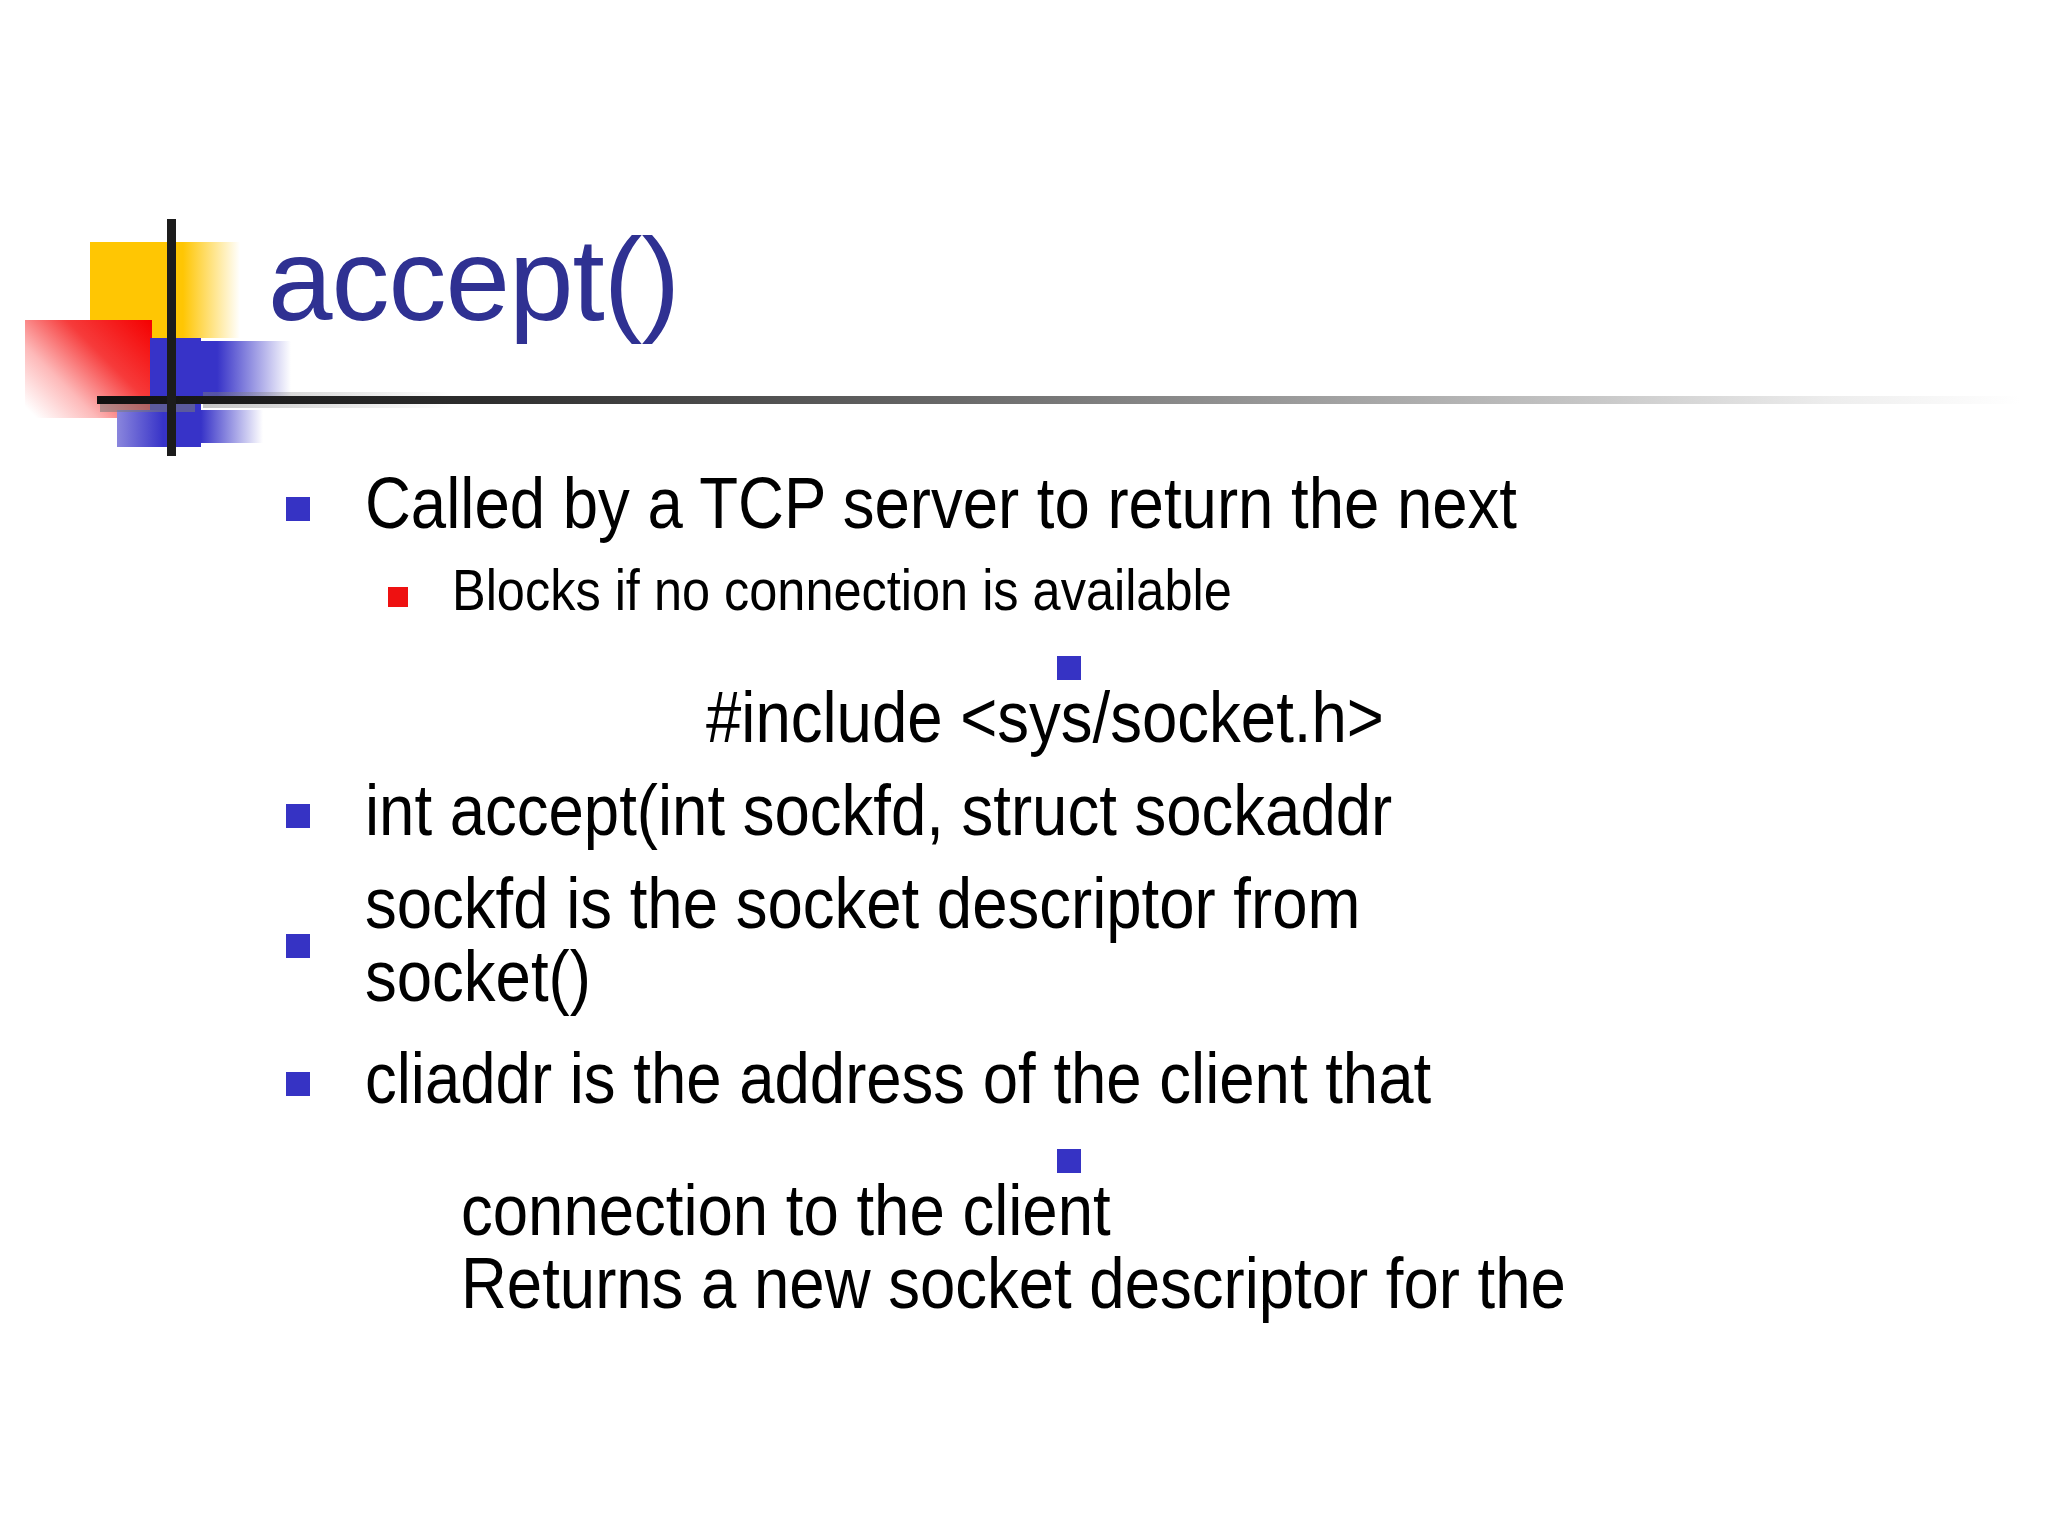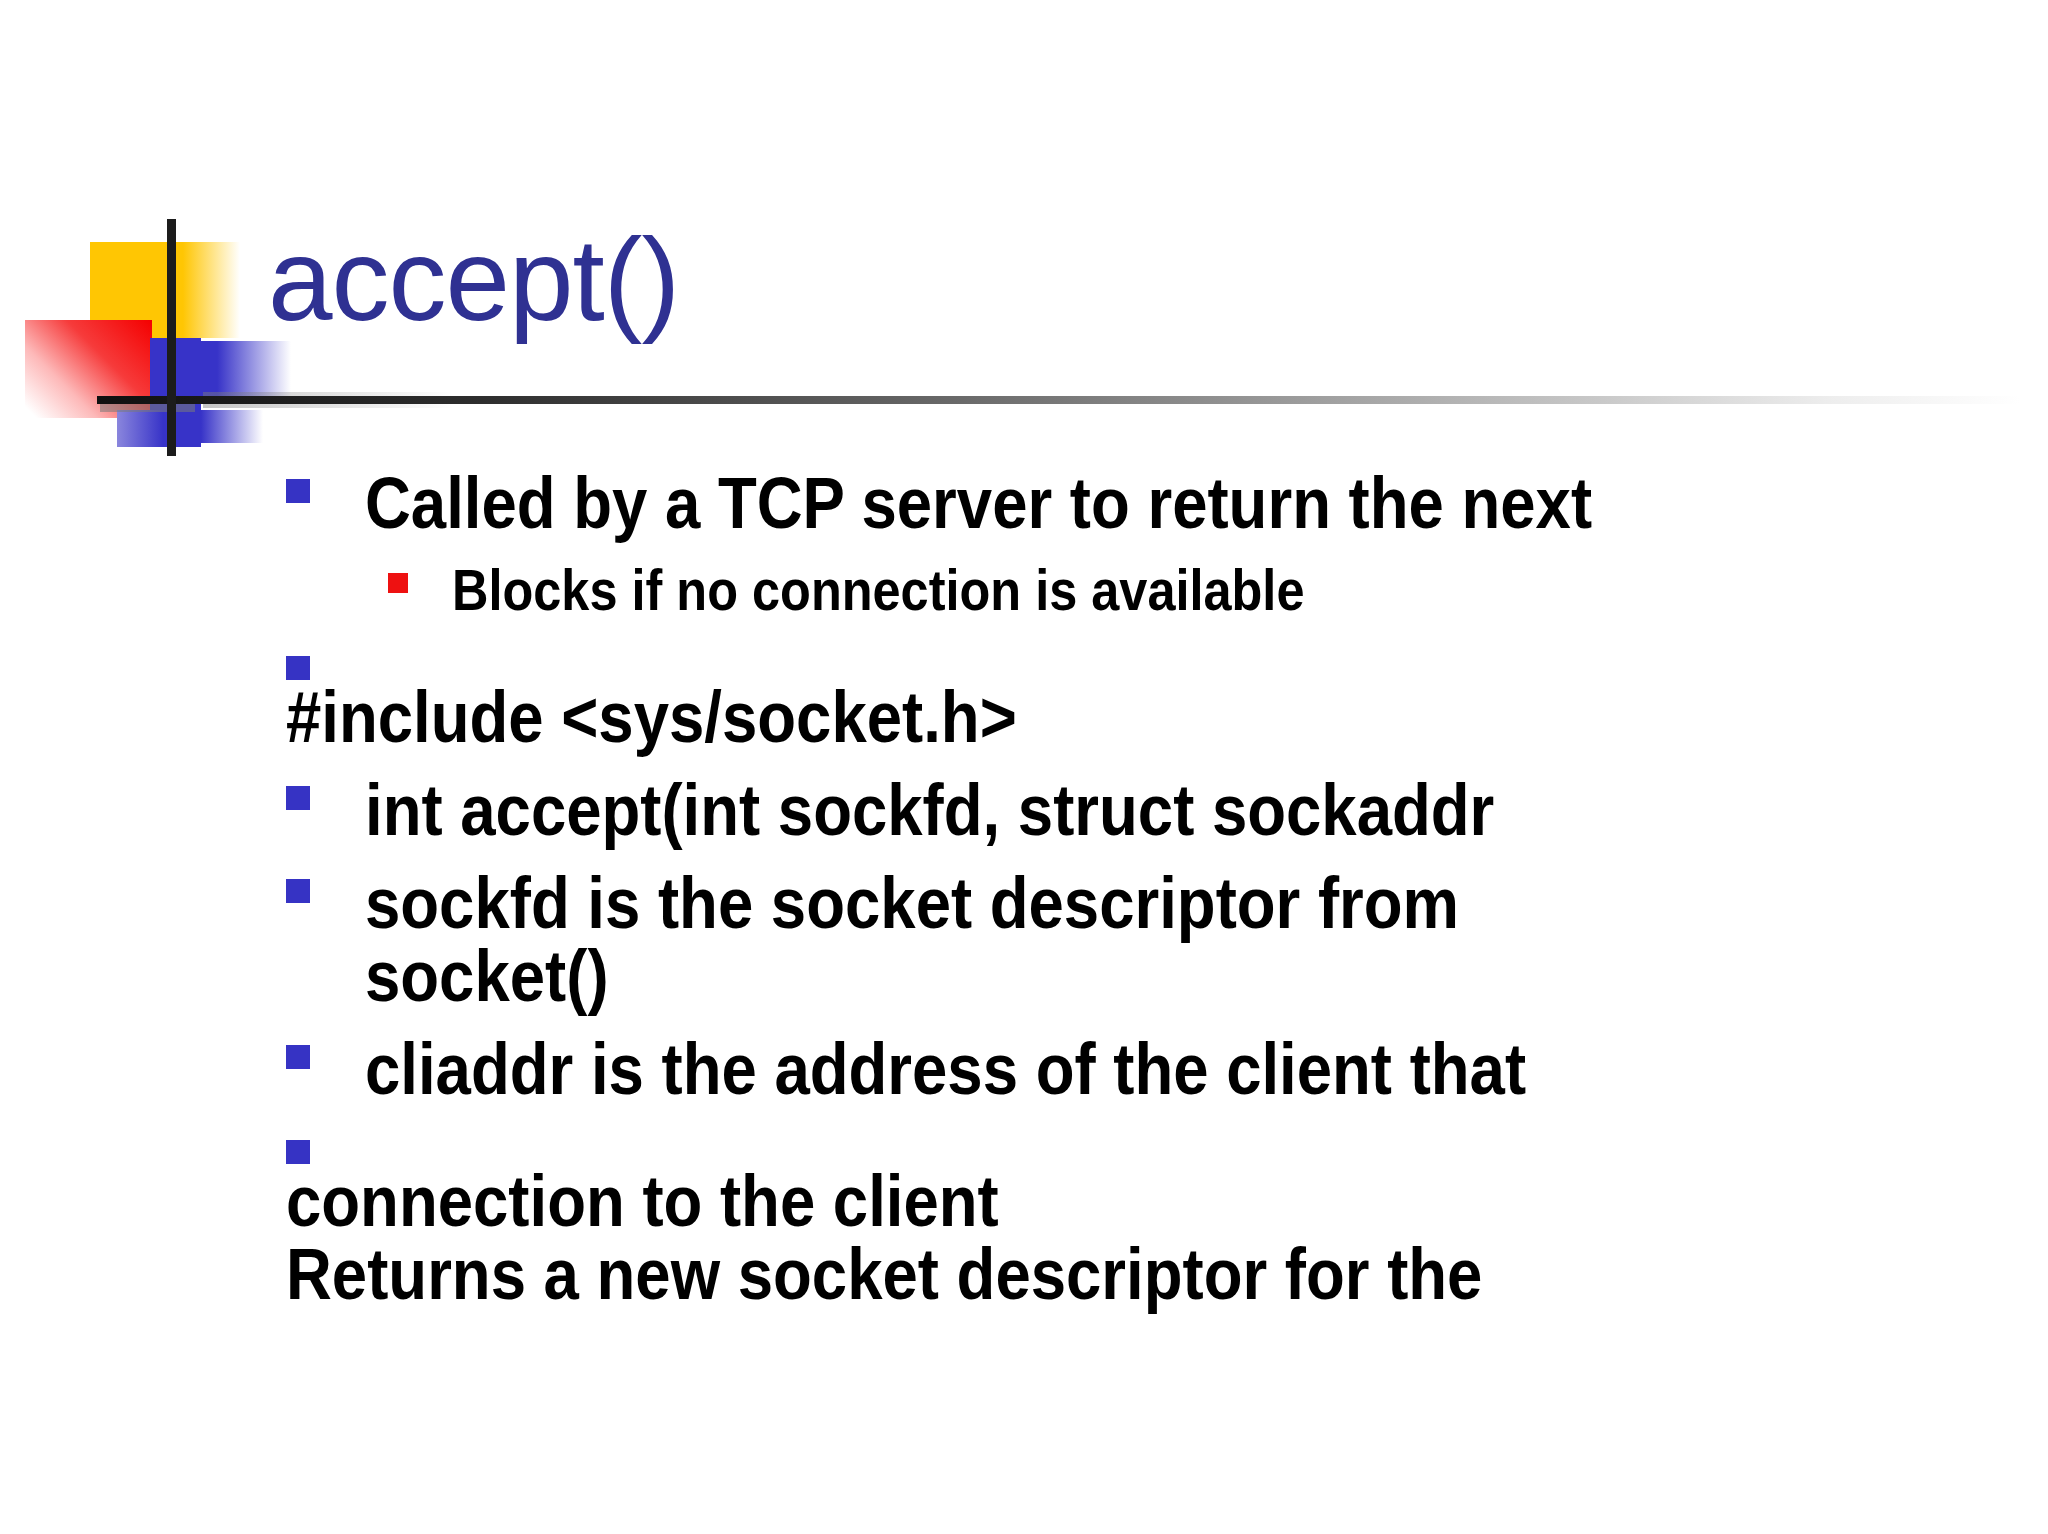--- a/index.html
+++ b/index.html
@@ -68,24 +68,24 @@
     white-space: nowrap;
     z-index: 2;
   }
 
   
   .content {
     position: absolute;
     left: 286px; top: 466px; width: 1620px;
     color: #000000;
   }
-  .item { display: flex; align-items: flex-start; font-weight: bold; }
+  .item { display: flex; align-items: center; }
   .item.gap-a { margin-top: 20px; }
   .item.gap-b { margin-top: 22px; flex-direction: column; }
-  .item.gap-c { margin-top: 20px; }
+  .item.gap-c { margin-top: 29px; }
   .item.l2 { margin-left: 102px; }
 
   .bullet {
     flex: 0 0 24px; width: 24px; height: 24px;
     margin: 13px 55px 0 0;
     background: #3633c4;
   }
   .item.l2 .bullet {
     flex: 0 0 20px; width: 20px; height: 20px;
     margin: 14px 44px 0 0;

